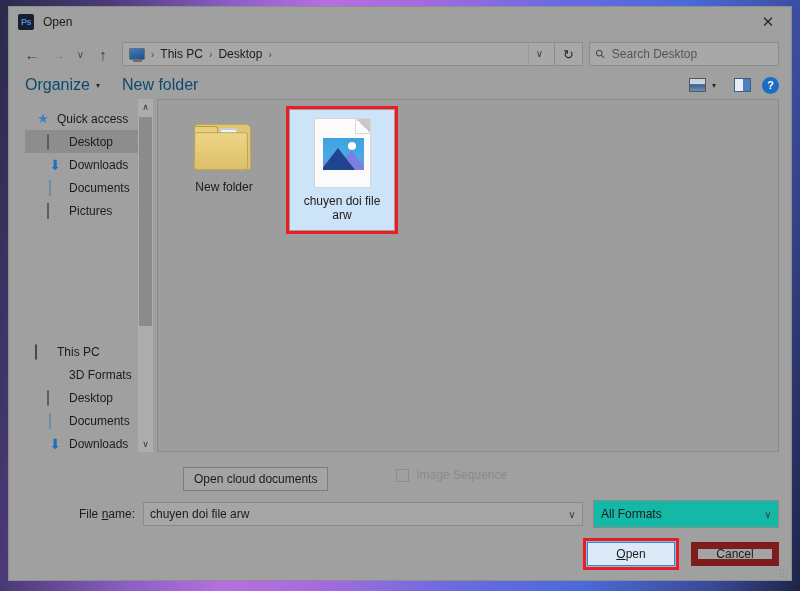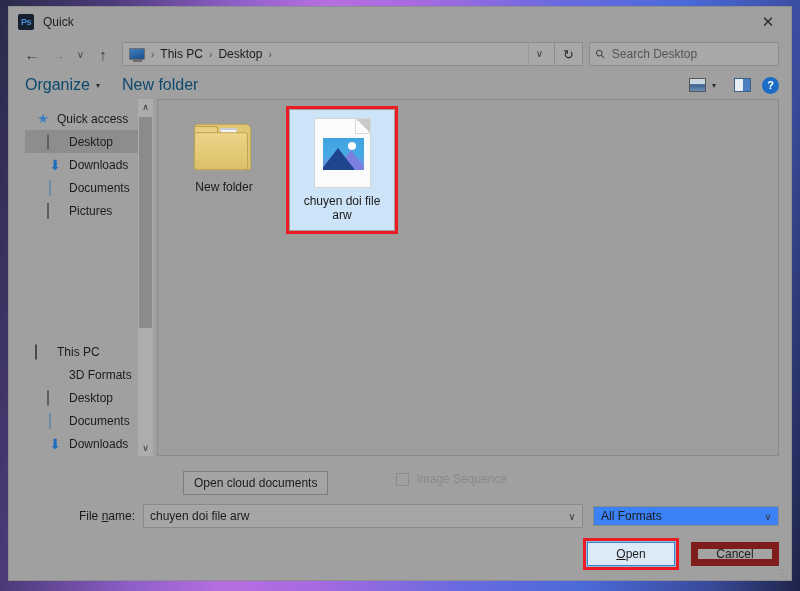--- a/index.html
+++ b/index.html
@@ -362,23 +362,23 @@
     padding-left: 6px; min-width: 0;
     position: relative;
   }
   .fn-value { font-size: 12px; color: #1b1b1b; }
   .fn-caret {
     position: absolute; right: 0; top: 0; bottom: 0; width: 20px;
     display: flex; align-items: center; justify-content: center;
     font-size: 10px; color: #3a3a3a;
   }
   .fmt-select {
-    width: 186px; flex: 0 0 186px; height: 20px;
+    width: 186px; flex: 0 0 186px; height: 28px;
     margin-left: 10px;
-    background: #3b82f6; border: 1px solid #8a8a8a;
+    background: #14b8a6; border: 1px solid #8a8a8a;
     display: flex; align-items: center; padding-left: 7px;
     position: relative;
   }
   .fmt-value { font-size: 12px; color: #1b1b1b; }
 
   .row-buttons {
     display: flex; justify-content: flex-end; align-items: center;
     margin-top: 10px; gap: 12px;
     padding-right: 0;
   }
@@ -407,21 +407,21 @@
   }
   .u { text-decoration: underline; }
 </style>
 </head>
 <body>
 
 <div class="dialog">
 
   <div class="titlebar">
     <div class="ps-icon">Ps</div>
-    <div class="title-text">Quick</div>
+    <div class="title-text">Open</div>
     <div class="close-btn">✕</div>
   </div>
 
   <div class="navbar">
     <div class="nav-arrow">←</div>
     <div class="nav-arrow disabled">→</div>
     <div class="nav-arrow small">∨</div>
     <div class="nav-arrow">↑</div>
 
     <div class="crumbbar">

